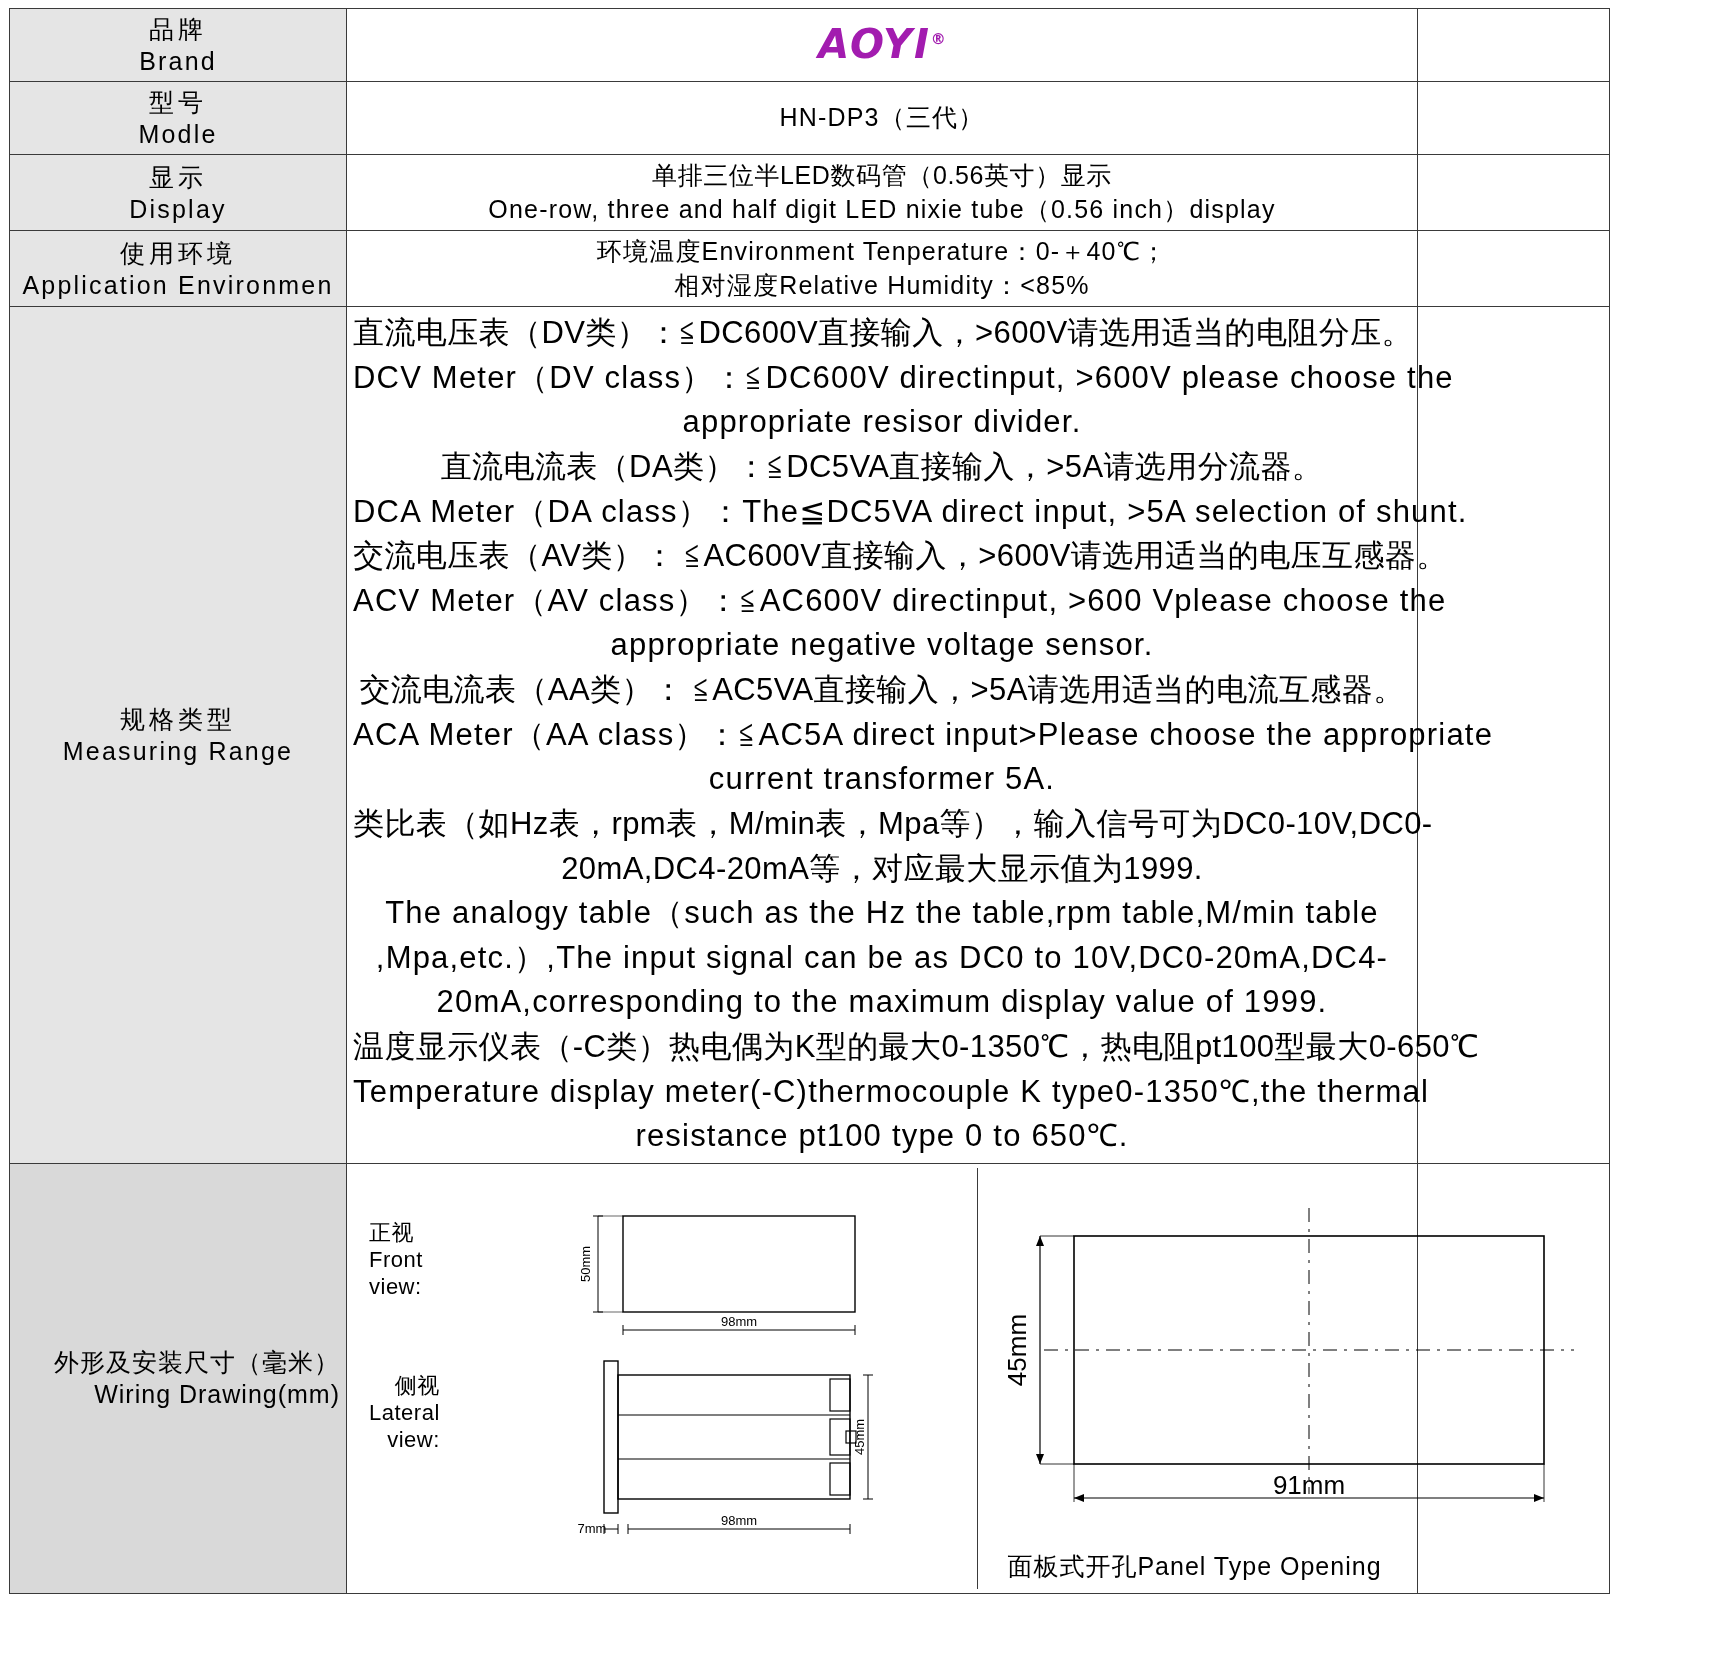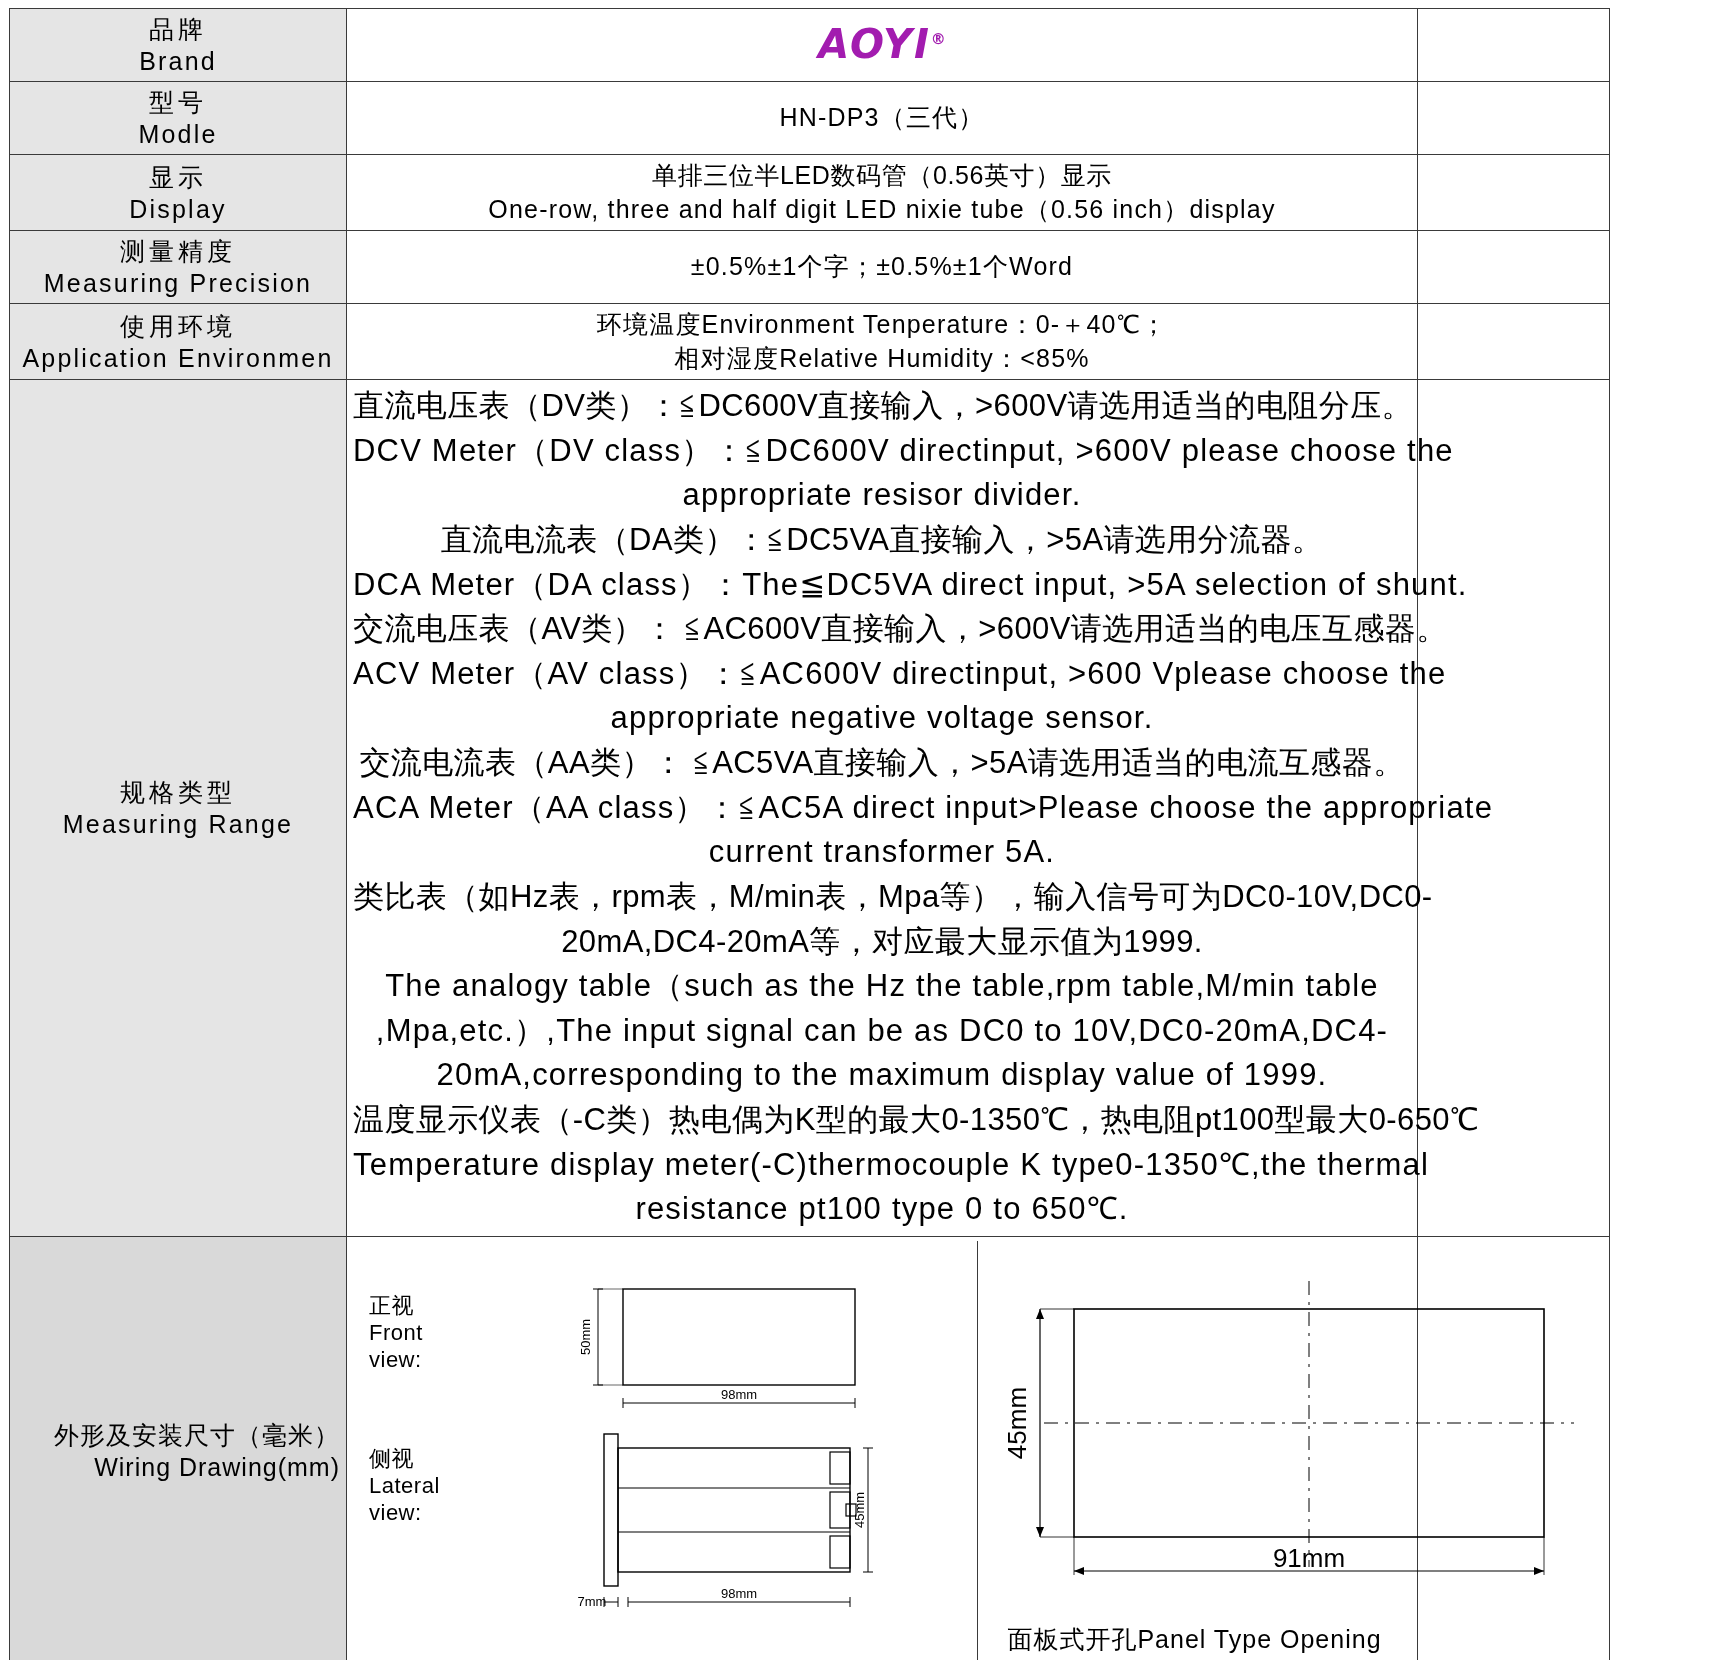--- a/index.html
+++ b/index.html
@@ -171,30 +171,20 @@
           <span class="cn">显示</span>
           <span class="en">Display</span>
         </td>
         <td class="value">
           <span class="line">单排三位半LED数码管（0.56英寸）显示</span>
           <span class="line mono">One-row, three and half digit LED nixie tube（0.56 inch）display</span>
         </td>
         <td class="tail"></td>
       </tr>
 
-      <tr>
-        <td class="label">
-          <span class="cn">测量精度</span>
-          <span class="en">Measuring Precision</span>
-        </td>
-        <td class="value">
-          <span class="line mono">±0.5%±1个字；±0.5%±1个Word</span>
-        </td>
-        <td class="tail"></td>
-      </tr>
 
 
       <tr>
         <td class="label">
           <span class="cn">使用环境</span>
           <span class="en">Application Environmen</span>
         </td>
         <td class="value">
           <span class="line mono">环境温度Environment Tenperature：0-＋40℃；</span>
           <span class="line mono">相对湿度Relative Humidity：&lt;85%</span>
@@ -240,21 +230,21 @@
           <div class="draw-split">
 
             <div class="draw-left">
 
               <div class="view-cap" style="left:16px; top:52px;">
                 <span class="line">正视</span>
                 <span class="line">Front</span>
                 <span class="line">view:</span>
               </div>
 
-              <div class="view-cap" style="left:16px; top:205px;">
+              <div class="view-cap" style="left:16px; top:205px;text-align:right;">
                 <span class="line">侧视</span>
                 <span class="line">Lateral</span>
                 <span class="line">view:</span>
               </div>
 
               <svg style="position:absolute; left:215px; top:40px;" width="360" height="140" viewBox="0 0 360 140">
                 <rect x="55" y="8" width="232" height="96" fill="none" stroke="#000" stroke-width="1.4"></rect>
 
                 <line x1="30" y1="8" x2="30" y2="104" stroke="#000" stroke-width="1"></line>
                 <line x1="25" y1="8" x2="35" y2="8" stroke="#000" stroke-width="1"></line>

